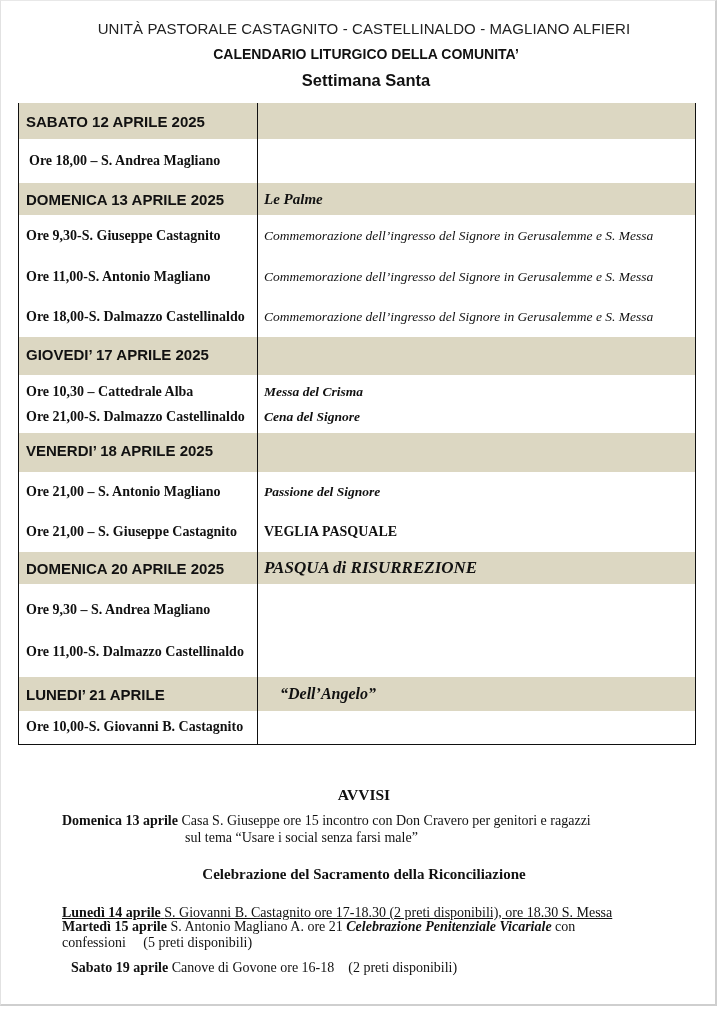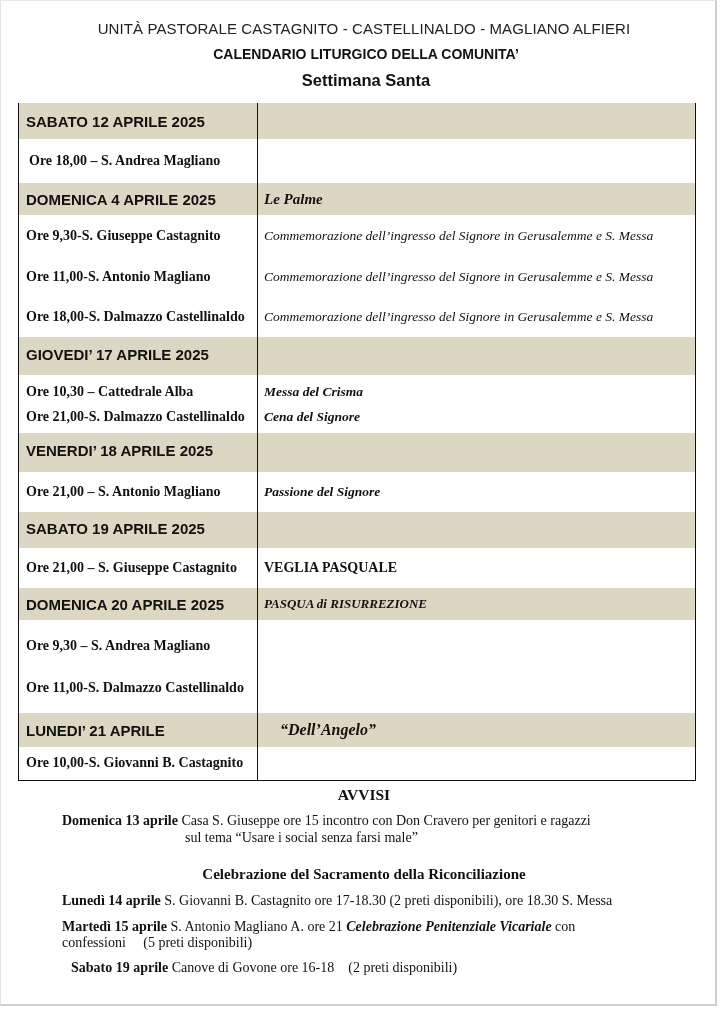--- a/index.html
+++ b/index.html
@@ -51,21 +51,21 @@
       <tr class="day" style="height:36px">
     <td class="l">SABATO 12 APRILE 2025</td>
     <td class="r"></td>
   </tr>
   <tr class="ev" style="height:44px">
     <td class="l" style="padding-left:10px">Ore 18,00 – S. Andrea Magliano</td>
     <td class="r"></td>
   </tr>
 
   <tr class="day" style="height:32px">
-    <td class="l">DOMENICA 4 APRILE 2025</td>
+    <td class="l">DOMENICA 13 APRILE 2025</td>
     <td class="r feast">Le Palme</td>
   </tr>
   <tr class="ev" style="height:41px">
     <td class="l">Ore 9,30-S. Giuseppe Castagnito</td>
     <td class="r">Commemorazione dell’ingresso del Signore in Gerusalemme e S. Messa</td>
   </tr>
   <tr class="ev" style="height:41px">
     <td class="l">Ore 11,00-S. Antonio Magliano</td>
     <td class="r">Commemorazione dell’ingresso del Signore in Gerusalemme e S. Messa</td>
   </tr>
@@ -91,32 +91,28 @@
 
   <tr class="day" style="height:39px">
     <td class="l" style="vertical-align:top;padding-top:9px">VENERDI’ 18 APRILE 2025</td>
     <td class="r"></td>
   </tr>
   <tr class="ev" style="height:40px">
     <td class="l">Ore 21,00 – S. Antonio Magliano</td>
     <td class="r bolditalic">Passione del Signore</td>
   </tr>
 
-  <tr class="day" style="height:36px">
-    <td class="l" style="vertical-align:top;padding-top:8px">SABATO 19 APRILE 2025</td>
-    <td class="r"></td>
-  </tr>
   <tr class="ev" style="height:40px">
     <td class="l">Ore 21,00 – S. Giuseppe Castagnito</td>
     <td class="r boldup">VEGLIA PASQUALE</td>
   </tr>
 
   <tr class="day" style="height:32px">
     <td class="l">DOMENICA 20 APRILE 2025</td>
-    <td class="r feast" style="font-size:13px">PASQUA di RISURREZIONE</td>
+    <td class="r feast" style="font-size:17px">PASQUA di RISURREZIONE</td>
   </tr>
   <tr class="ev" style="height:93px">
     <td class="l">
       <span class="line" style="line-height:18px;margin-bottom:24px">Ore 9,30 – S. Andrea Magliano</span>
       <span class="line" style="line-height:18px">Ore 11,00-S. Dalmazzo Castellinaldo</span>
     </td>
     <td class="r"></td>
   </tr>
 
   <tr class="day" style="height:34px">
@@ -134,21 +130,21 @@
   <div class="n-title">AVVISI</div>
 
   <div class="n-row" style="left:62px;top:27px;">
     <b>Domenica 13 aprile</b>
     <span>Casa S. Giuseppe ore 15 incontro con Don Cravero per genitori e ragazzi</span>
   </div>
   <div class="n-row" style="left:185px;top:44px;">sul tema “Usare i social senza farsi male”</div>
 
   <div class="sub-title" style="top:80px;">Celebrazione del Sacramento della Riconciliazione</div>
 
-  <div class="n-row" style="left:62px;top:107px;">
+  <div class="n-row" style="left:62px;top:119px;text-decoration:underline;">
     <b>Lunedì 14 aprile</b>
     <span>S. Giovanni B. Castagnito ore 17-18.30 (2 preti disponibili), ore 18.30 S. Messa</span>
   </div>
 
   <div class="n-row" style="left:62px;top:133px;">
     <b>Martedì 15 aprile</b>
     <span>S. Antonio Magliano A. ore 21</span>
     <b><i>Celebrazione Penitenziale Vicariale</i></b>
     <span>con</span>
   </div>

